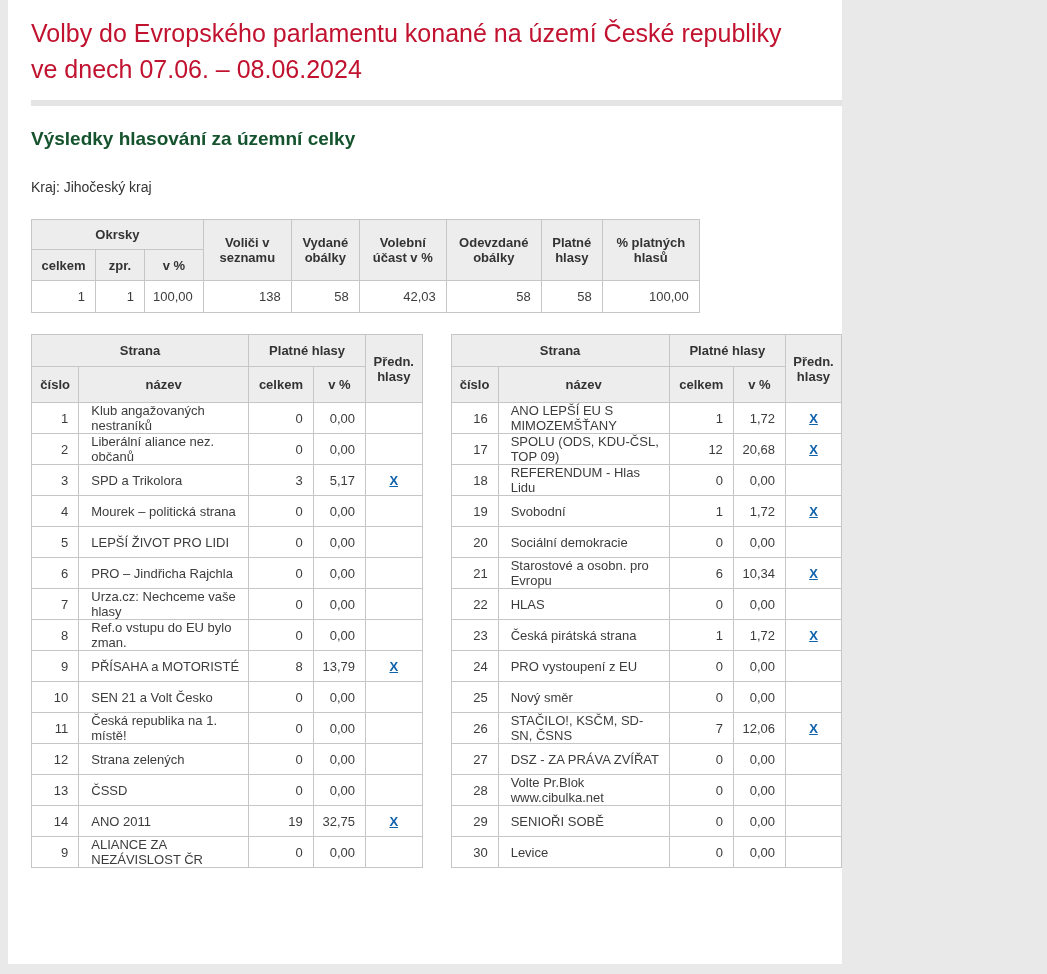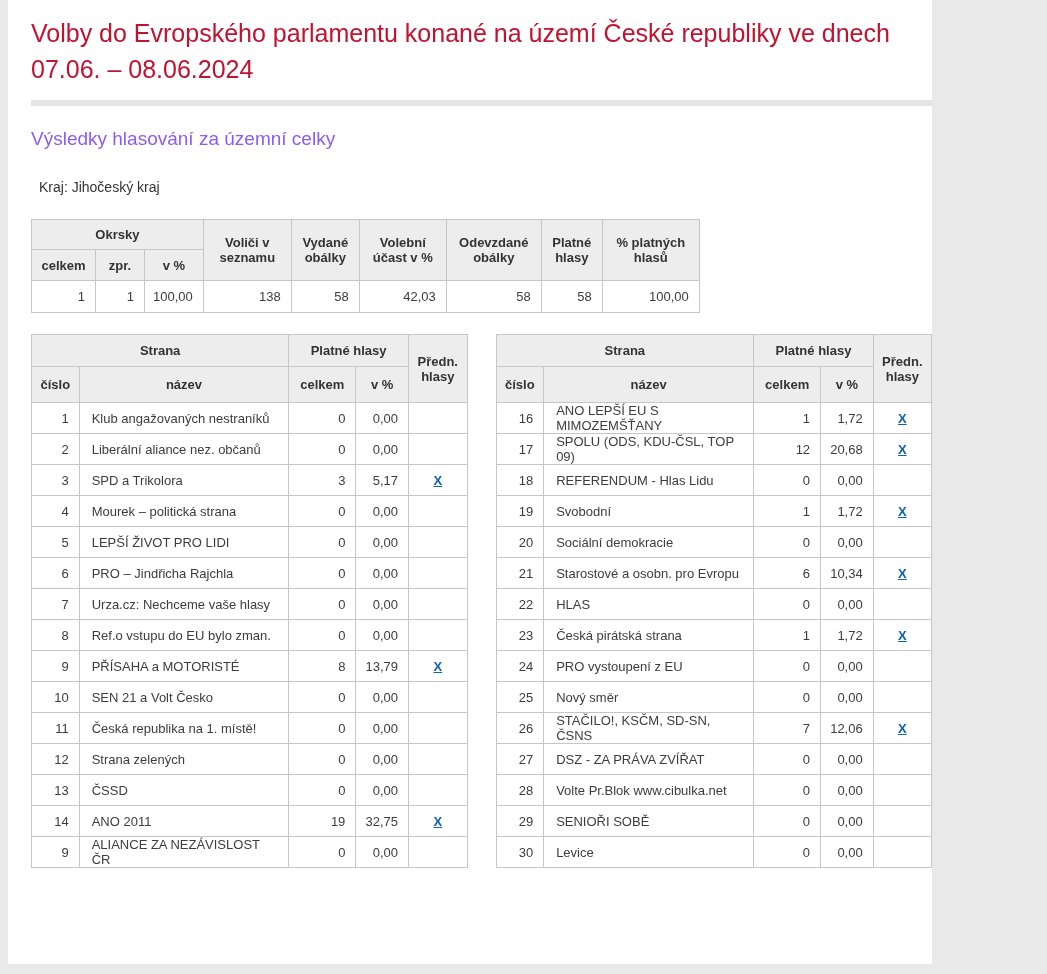--- a/index.html
+++ b/index.html
@@ -15,21 +15,21 @@
   *{box-sizing:border-box;}
   html,body{margin:0;padding:0;}
   body{
     background:var(--frame-gray);
     font-family:"Liberation Sans", sans-serif;
     color:var(--text-dark);
     width:1047px;
   }
   .page{
     margin-left:8px;
-    width:924px;
+    width:834px;
     height:964px;
     background:#ffffff;
     padding:0 0 0 23px;
     overflow:hidden;
   }
   h1.page-title{
     margin:16px 0 0 0;
     padding-right:40px;
     max-width:975px;
     font-size:25px;
@@ -39,25 +39,25 @@
   }
   .rule{
     margin-top:13px;
     margin-right:0;
     height:6px;
     background:var(--rule-gray);
   }
   h2.subtitle{
     margin:22px 0 0 0;
     font-size:19px;
-    font-weight:400;
-    color:#8b5cf6;
+    font-weight:700;
+    color:#14532d;
   }
   p.region-line{
-    margin:29px 0 0 8px;
+    margin:29px 0 0 0;
     font-size:14px;
     color:#333333;
   }
   table{
     border-collapse:collapse;
     border:1px solid var(--border-outer);
     font-size:13px;
     color:var(--text-dark);
   }
   th,td{

